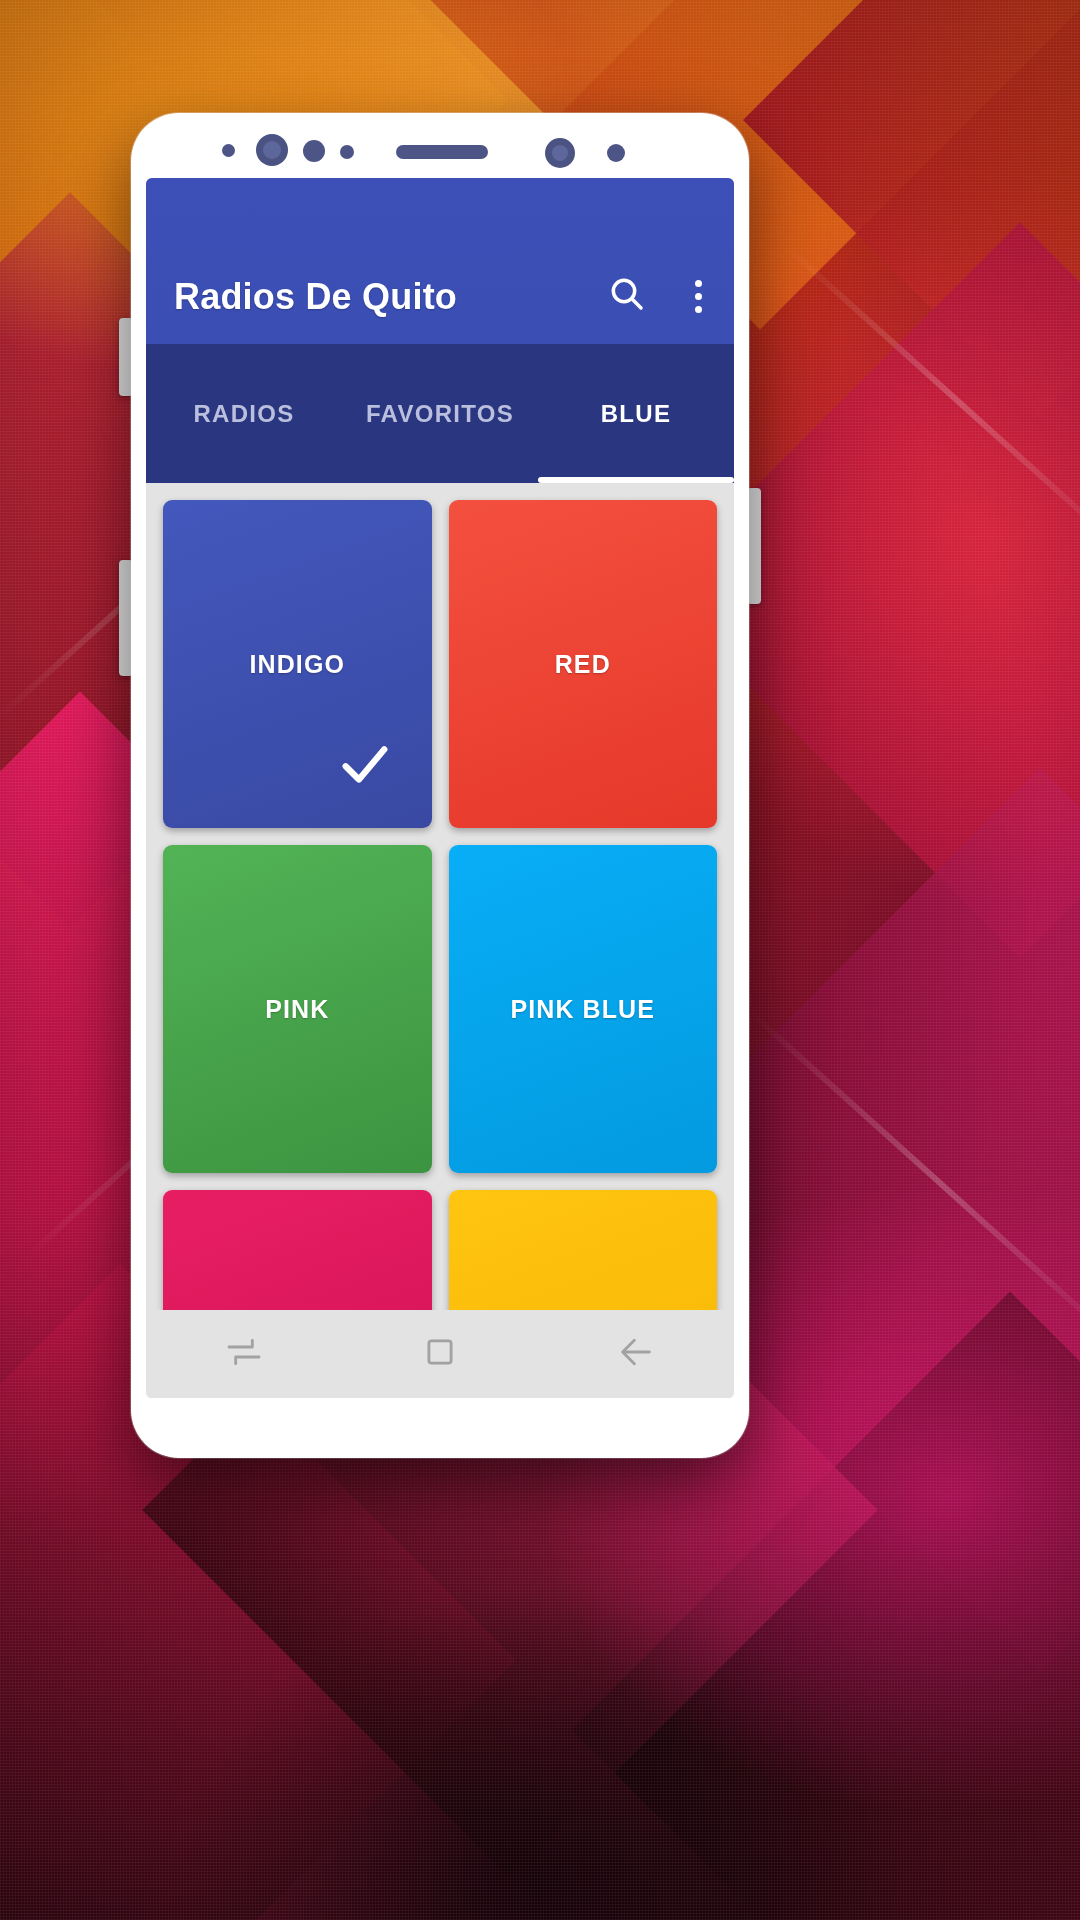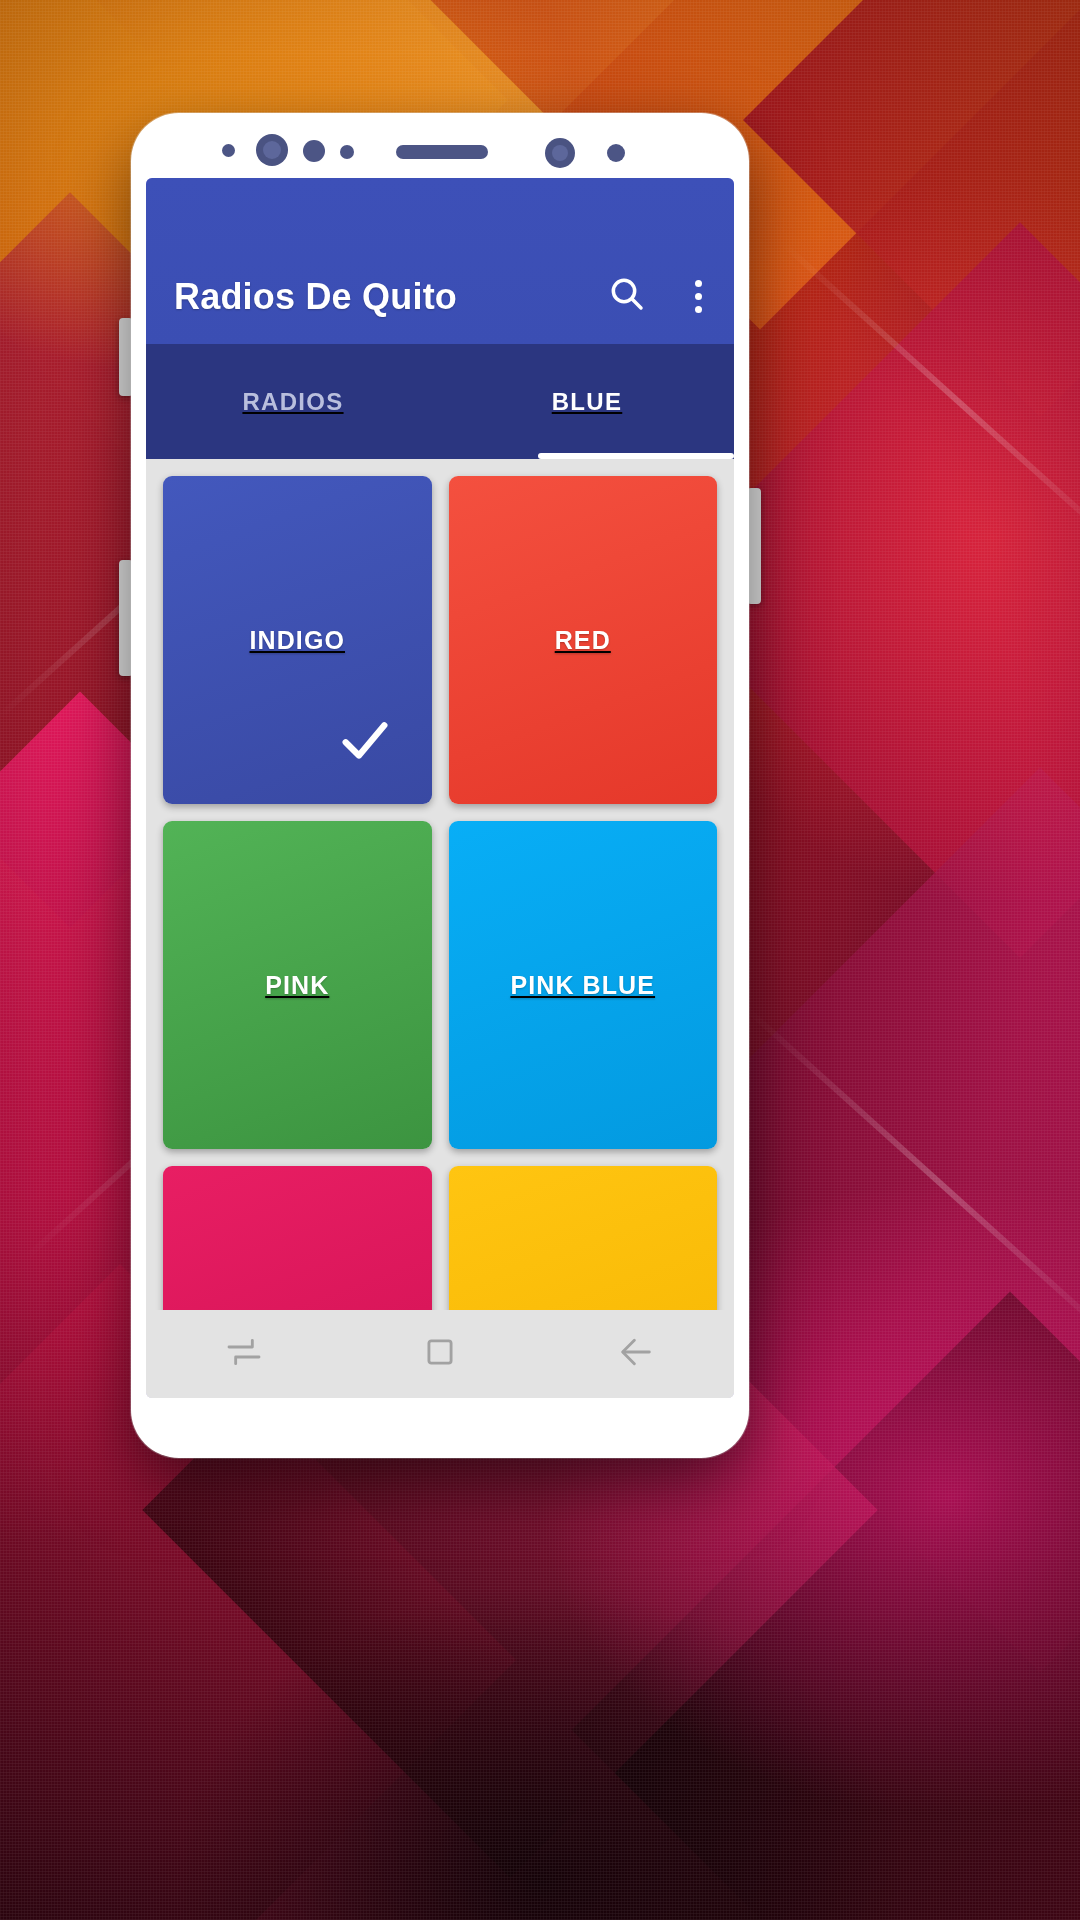--- a/index.html
+++ b/index.html
@@ -52,21 +52,21 @@
     box-shadow:0 26px 70px rgba(0,0,0,.55), 0 0 0 1px rgba(255,255,255,.35);
   }
   
   .sbtn{position:absolute;background:#e6e6e6;border-radius:4px;z-index:2;box-shadow:0 2px 6px rgba(0,0,0,.35);}
   .sb-vol{left:119px;top:318px;width:14px;height:78px;}
   .sb-bix{left:119px;top:560px;width:14px;height:116px;}
   .sb-pwr{left:747px;top:488px;width:14px;height:116px;}
 
   #screen{
     position:absolute;left:15px;top:65px;width:588px;height:1220px;
-    background:#c4b5fd;overflow:hidden;border-radius:6px;text-decoration:underline;
+    background:#c4b5fd;overflow:hidden;border-radius:6px;
   }
 
   
   .sensors{position:absolute;left:0;top:0;width:618px;height:66px;z-index:4;}
   .dot{position:absolute;background:#4c5585;border-radius:50%;}
   .d1{left:222px;top:144px;width:13px;height:13px;}
   .d2{left:256px;top:134px;width:32px;height:32px;background:#4a5382;}
   .d2i{left:263px;top:141px;width:18px;height:18px;background:#5d679b;}
   .d3{left:303px;top:140px;width:22px;height:22px;}
   .d4{left:340px;top:145px;width:14px;height:14px;}
@@ -80,21 +80,21 @@
   #appbar .title{
     position:absolute;left:28px;bottom:26px;color:#fff;font-size:36px;font-weight:bold;
     letter-spacing:.2px;text-shadow:0 1px 2px rgba(0,0,0,.25);
   }
   .actions{position:absolute;right:22px;bottom:26px;display:flex;align-items:center;gap:38px;}
   .ic{display:block;}
   .kebab{display:flex;flex-direction:column;gap:6px;align-items:center;padding:4px 10px;}
   .kebab i{display:block;width:7px;height:7px;border-radius:50%;background:#fff;}
 
   
-  #tabs{height:115px;background:#2b3680;display:flex;position:relative;}
+  #tabs{height:139px;background:#2b3680;display:flex;position:relative;}
   .tab{flex:1;display:flex;align-items:center;justify-content:center;
        color:#b9bfdd;font-size:24px;font-weight:bold;letter-spacing:1.3px;}
   .tab.active{color:#ffffff;}
   .tabind{position:absolute;bottom:0;height:6px;background:#fff;border-radius:3px;}
 
   
   #grid{
     padding:17px;display:grid;grid-template-columns:1fr 1fr;gap:17px;
     background:#e3e3e3;height:945px;box-sizing:border-box;align-content:start;
   }
@@ -165,20 +165,23 @@
             <i></i>
             <i></i>
         </span>
       </div>
     </div>
 
     <div id="tabs">
       <div class="tab">
         <span>RADIOS</span>
       </div>
+      <div class="tab">
+        <span>FAVORITOS</span>
+      </div>
       <div class="tab active">
         <span>BLUE</span>
       </div>
       <div class="tabind" style="left:66.66%;width:33.34%;"></div>
     </div>
 
     <div id="grid">
 
       <div class="card" style="background:linear-gradient(160deg,#4358bd,#3949a3);">
         <span class="cl">INDIGO</span>

